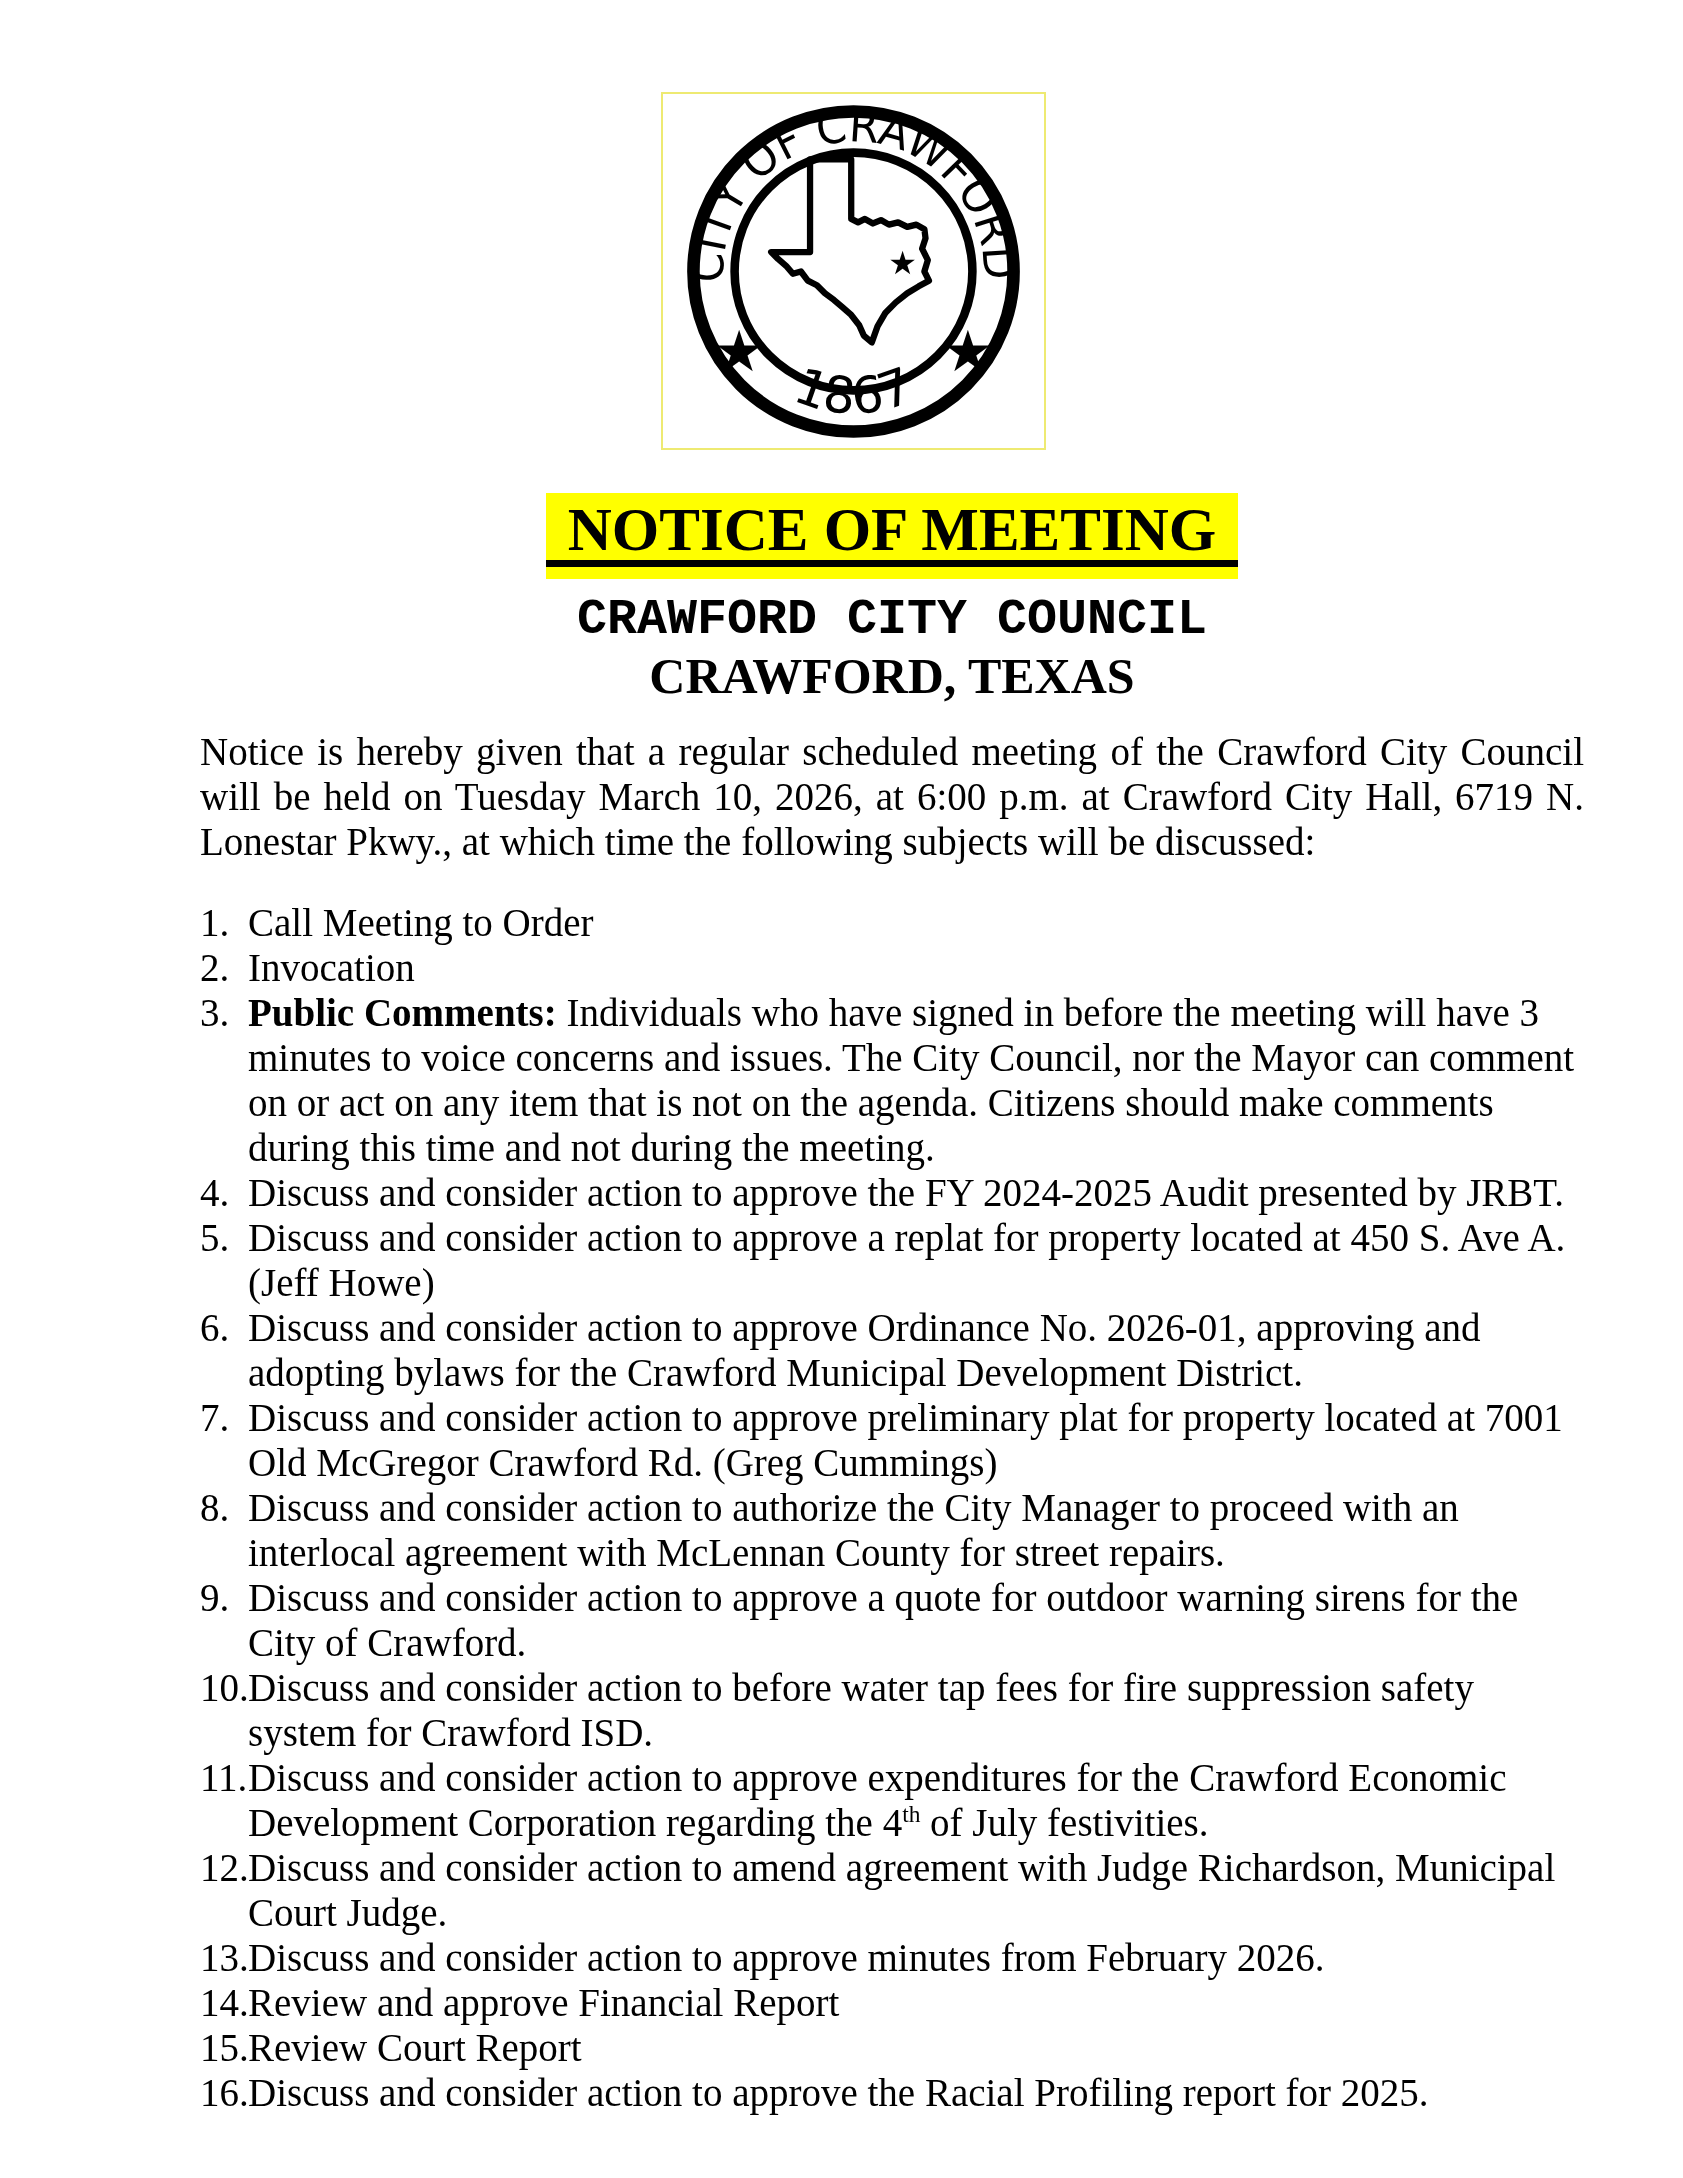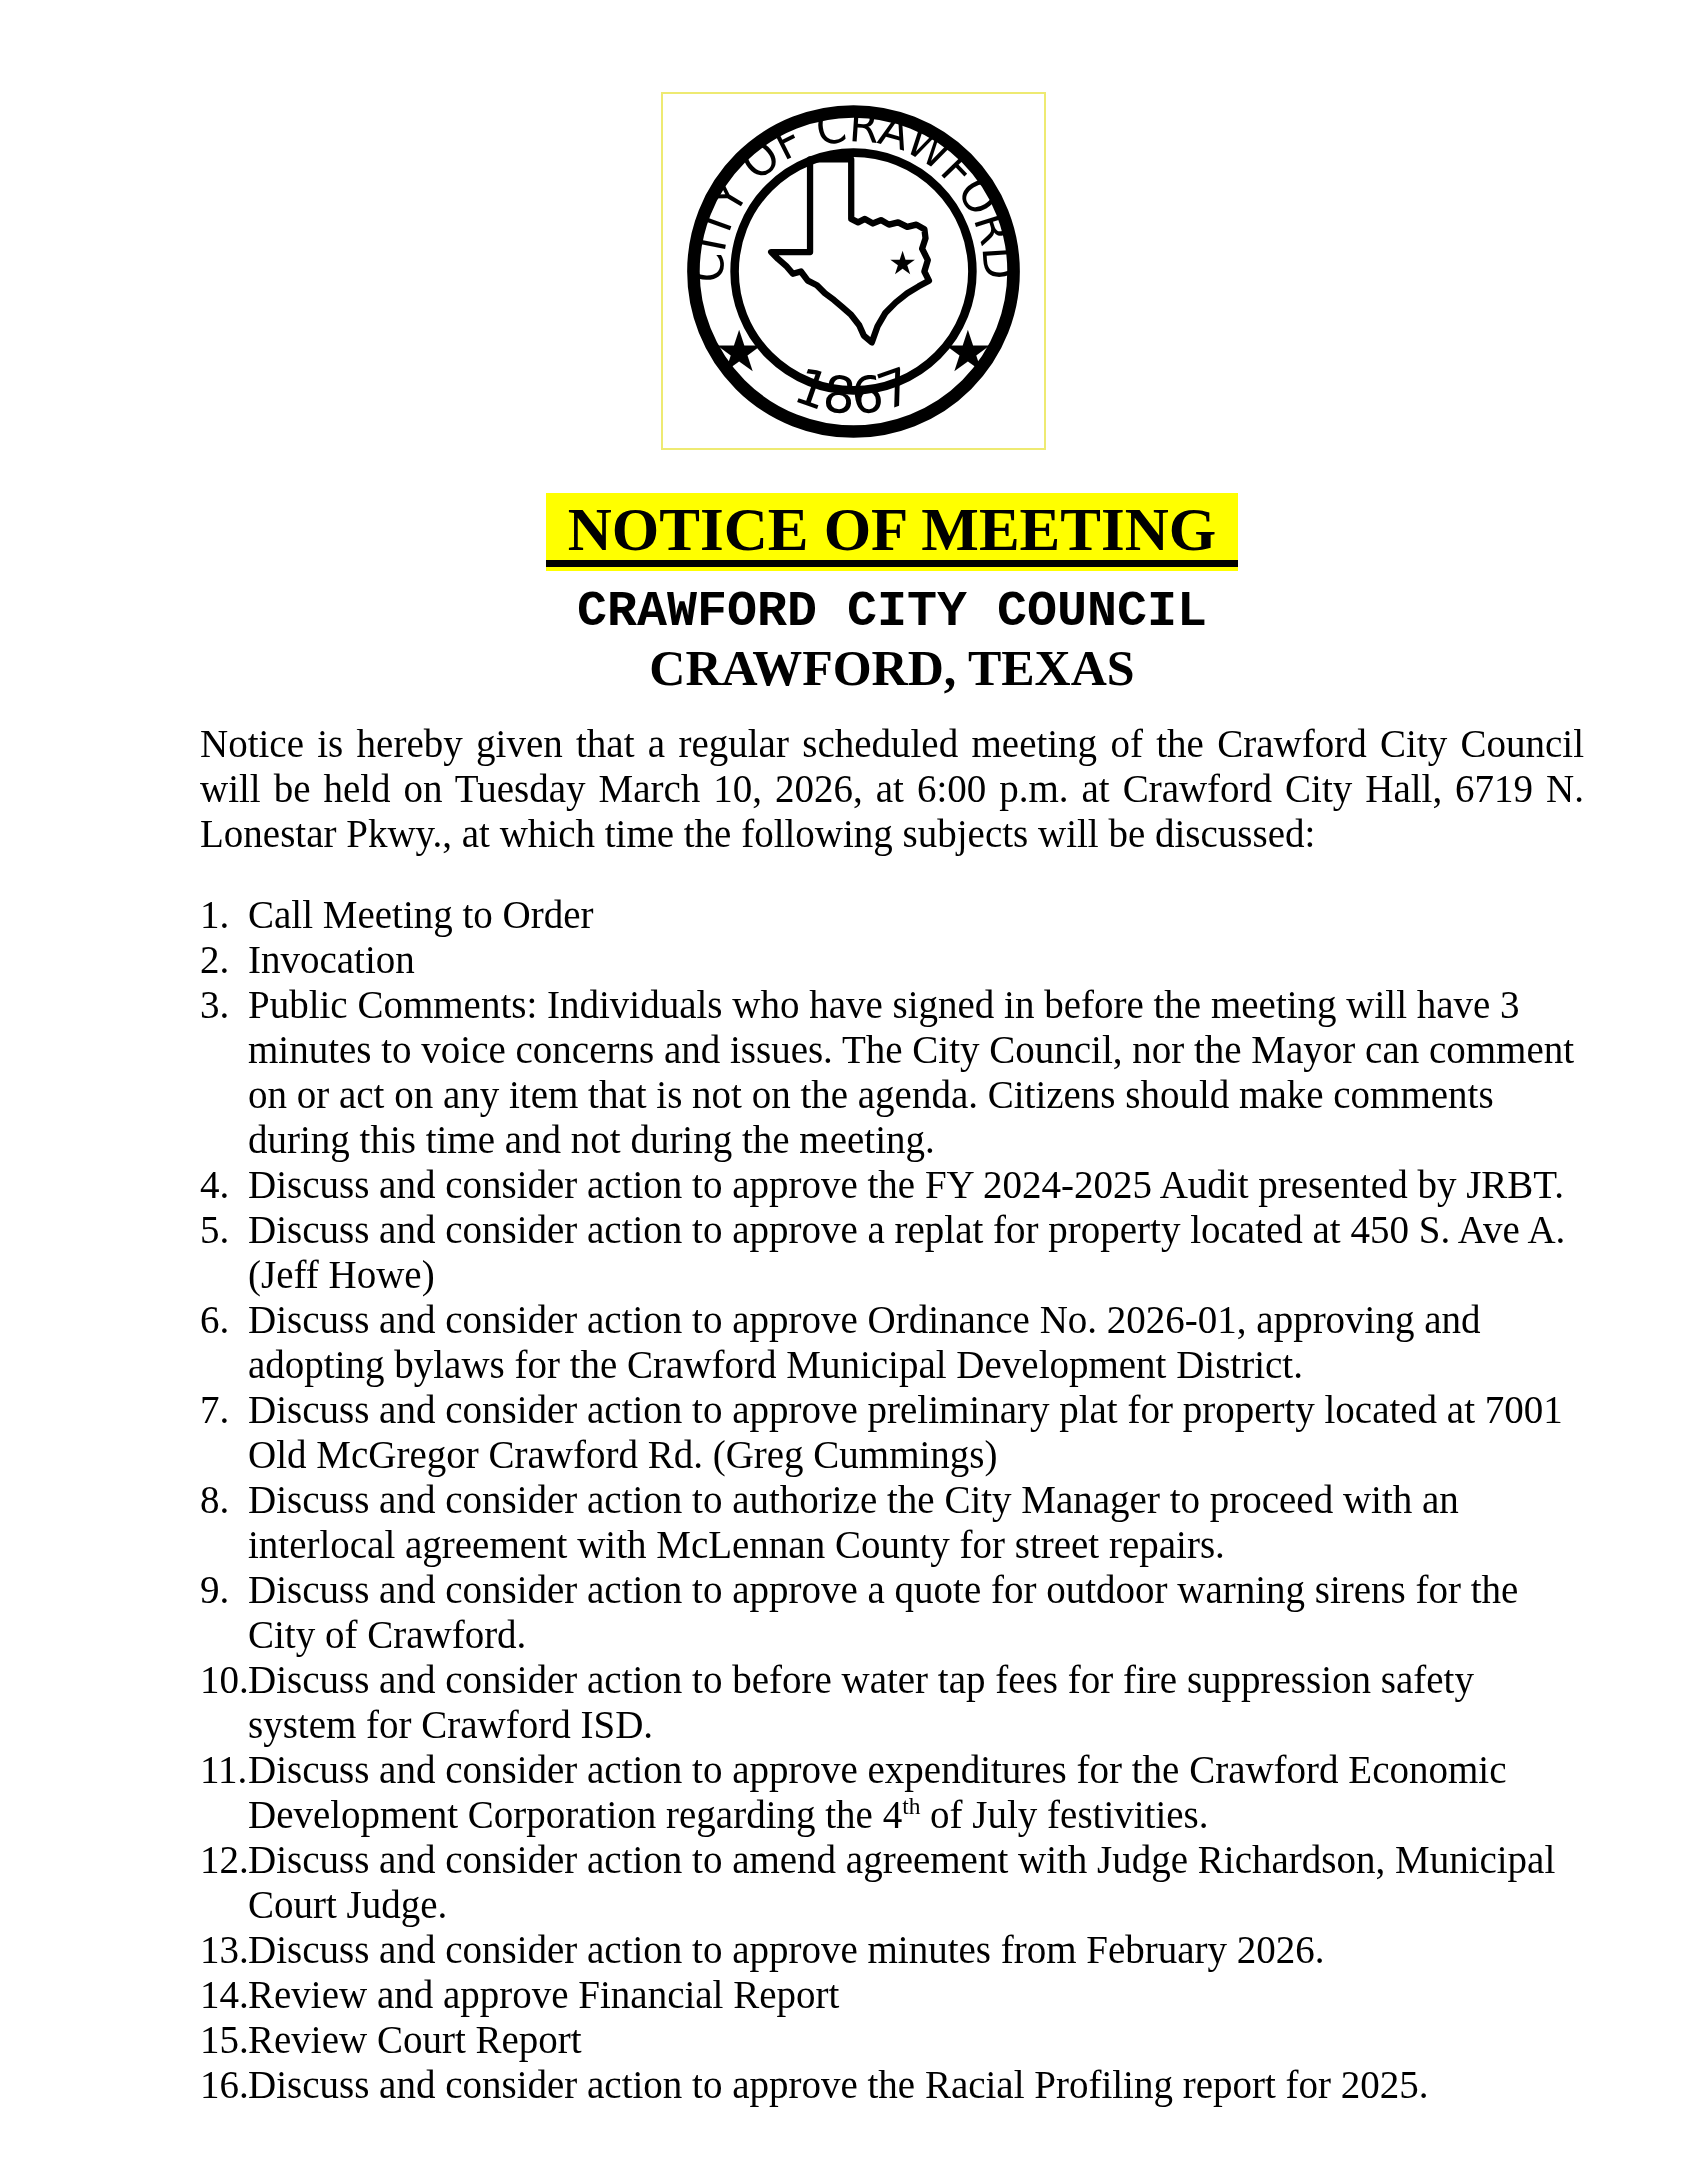--- a/index.html
+++ b/index.html
@@ -13,41 +13,41 @@
   .logo-frame {
     width:385px; height:358px; margin-left:461px;
     border:2px solid #eeea72; box-sizing:border-box;
     display:flex; align-items:center; justify-content:center;
     background:#ffffff;
   }
   .seal-svg { display:block; }
 
   
   .title-row { text-align:center; margin-top:43px; }
-  .hl-outer { display:inline-block; background:#ffff00; padding-bottom:4px; }
+  .hl-outer { display:inline-block; background:#ffff00; padding-bottom:12px; }
   .hl-inner {
     display:block; border-bottom:7px solid #000;
     padding:9px 22px 3px; font-weight:bold; font-size:61px; line-height:55px;
     letter-spacing:0px; white-space:nowrap;
   }
   .subtitle { text-align:center; font-weight:bold; font-size:50px; line-height:57px; }
   .subtitle.first { margin-top:12px;font-family:Liberation Mono, monospace; }
 
   
   .intro {
     font-size:39px; line-height:45px; text-align:justify;
     margin:24px 0 36px 0;
   }
   .intro b { font-weight:normal; }
 
   
   .agenda { margin:0; padding:0; font-size:39px; line-height:45px; }
   .agenda-item { list-style:none; position:relative; padding-left:48px; }
   .agenda-item .num { position:absolute; left:0; top:0; }
-  .agenda-item b { font-weight:normal; }
+  .agenda-item b { font-weight:bold; }
   sup { font-size:0.6em; vertical-align:super; line-height:0; }
 </style>
 </head>
 <body>
 
 <div class="content">
 
   <div class="logo-frame">
     <svg class="seal-svg" width="343" height="343" viewBox="0 0 300 300">
       <defs>

